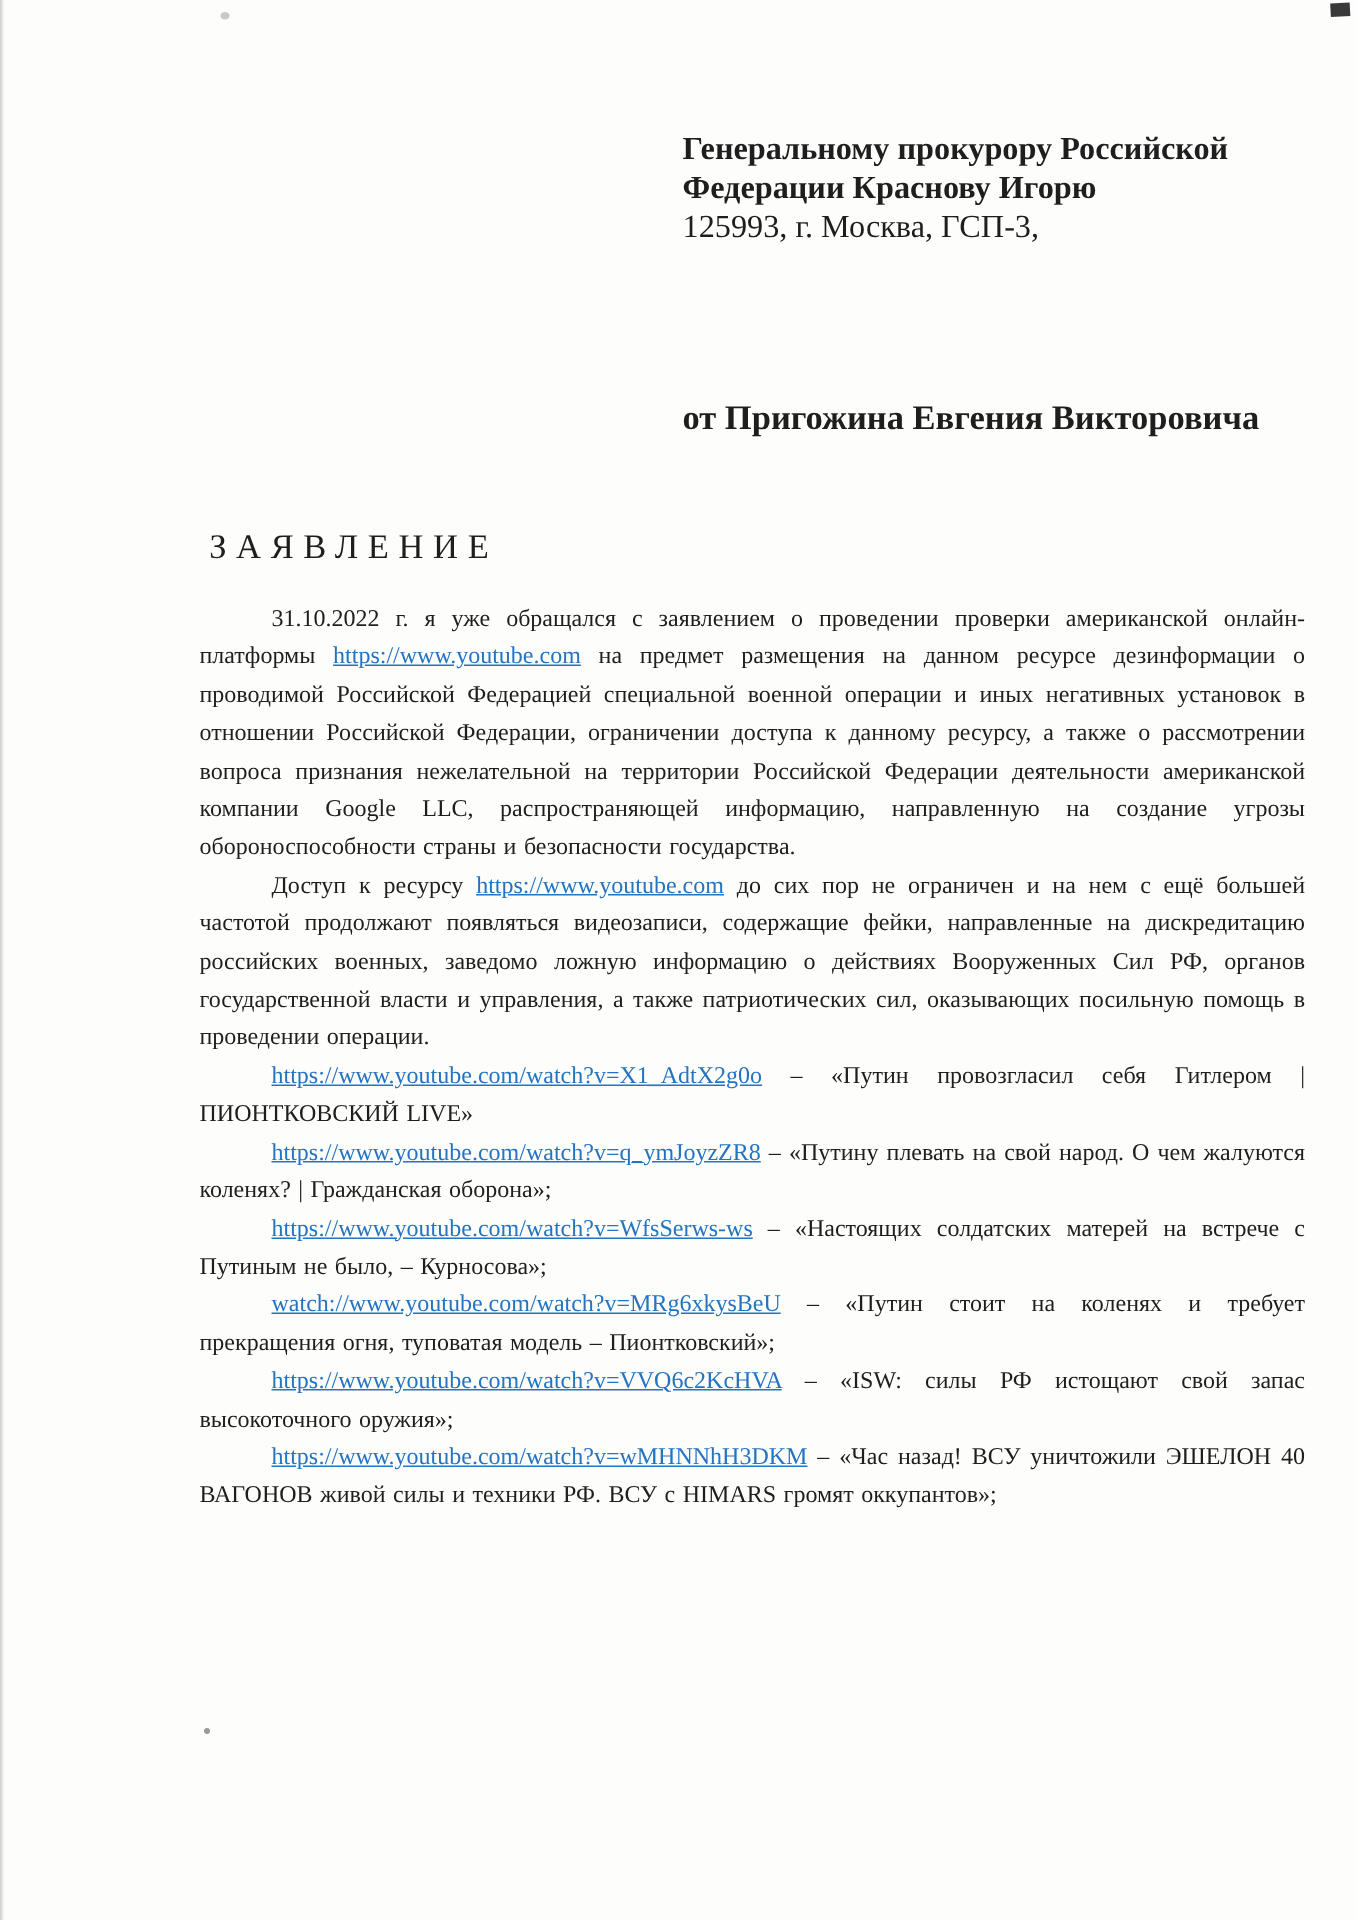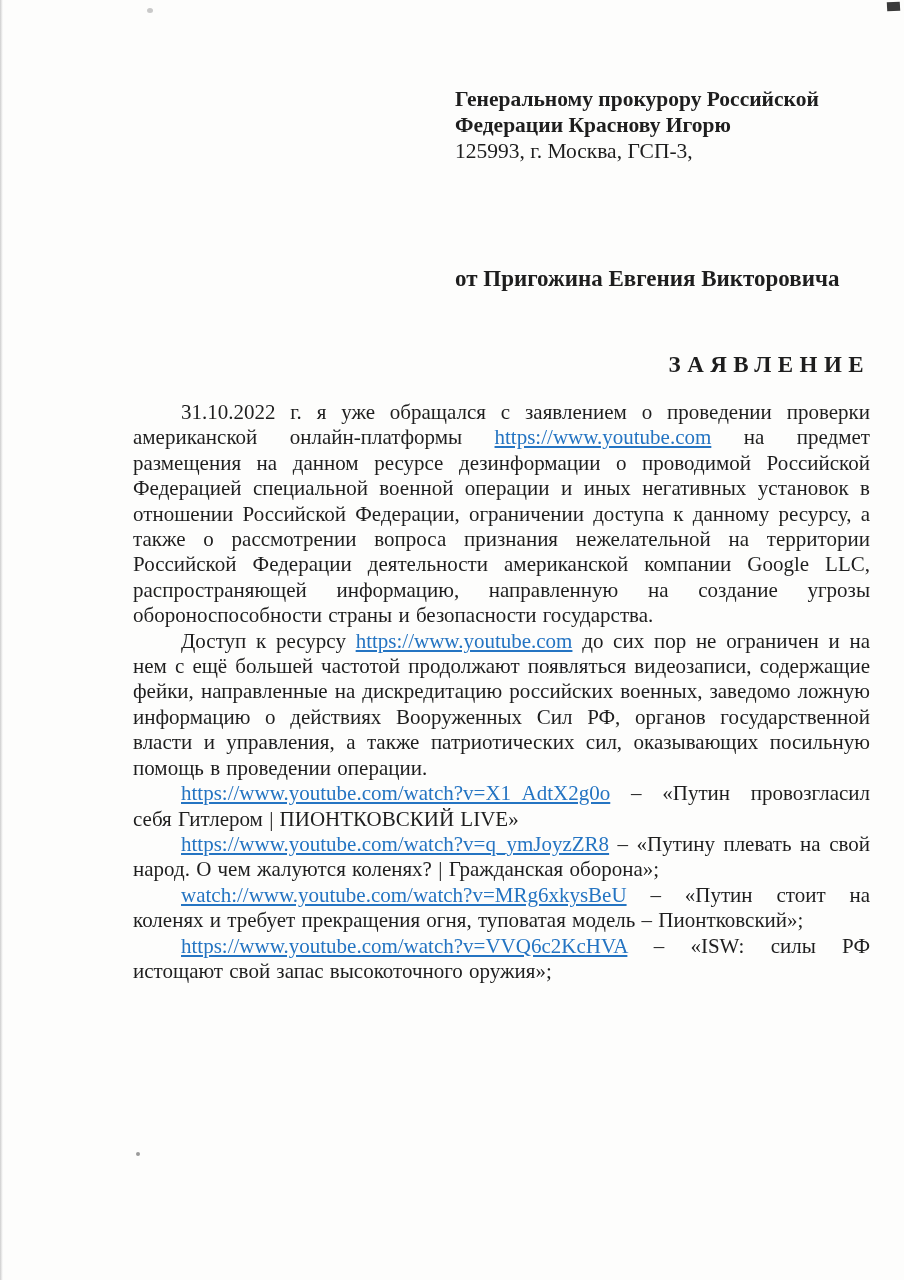--- a/index.html
+++ b/index.html
@@ -27,26 +27,26 @@
     font-size:21.5px; line-height:26px;
   }
   .addr-line { white-space:nowrap; }
   .addr-line.b { font-weight:bold; }
   .from-line {
     position:absolute; left:455px; top:233px; width:440px;
     font-size:23px; font-weight:bold; white-space:nowrap;margin-top:33px;
   }
   .title {
     position:absolute; left:133px; top:352px; width:737px;
-    text-align:right; font-size:23px; font-weight:bold;
+    text-align:left; font-size:23px; font-weight:normal;
     letter-spacing:0.28em; text-indent:0.28em;
   }
   .body-block {
     position:absolute; left:133px; top:400px; width:737px;
-    font-size:21px; line-height:25.4px;
+    font-size:16px; line-height:25.4px;
   }
   .para {
     margin:0; text-indent:48px; text-align:justify;
     word-spacing:1px;
   }
   .doc-link {
     color:#2474c2; text-decoration:underline;
     text-decoration-color:#2474c2; cursor:pointer;
   }
 </style>
@@ -67,16 +67,18 @@
 
   <div class="from-line">от Пригожина Евгения Викторовича</div>
 
   <div class="title">ЗАЯВЛЕНИЕ</div>
 
   <div class="body-block">
       <p class="para"><span>31.10.2022 г. я уже обращался с заявлением о проведении проверки американской онлайн-платформы </span><a class="doc-link">https://www.youtube.com</a><span> на предмет размещения на данном ресурсе дезинформации о проводимой Российской Федерацией специальной военной операции и иных негативных установок в отношении Российской Федерации, ограничении доступа к данному ресурсу, а также о рассмотрении вопроса признания нежелательной на территории Российской Федерации деятельности американской компании Google LLC, распространяющей информацию, направленную на создание угрозы обороноспособности страны и безопасности государства.</span></p>
       <p class="para"><span>Доступ к ресурсу </span><a class="doc-link">https://www.youtube.com</a><span> до сих пор не ограничен и на нем с ещё большей частотой продолжают появляться видеозаписи, содержащие фейки, направленные на дискредитацию российских военных, заведомо ложную информацию о действиях Вооруженных Сил РФ, органов государственной власти и управления, а также патриотических сил, оказывающих посильную помощь в проведении операции.</span></p>
       <p class="para"><a class="doc-link">https://www.youtube.com/watch?v=X1_AdtX2g0o</a><span> – «Путин провозгласил себя Гитлером | ПИОНТКОВСКИЙ LIVE»</span></p>
       <p class="para"><a class="doc-link">https://www.youtube.com/watch?v=q_ymJoyzZR8</a><span> – «Путину плевать на свой народ. О чем жалуются коленях? | Гражданская оборона»;</span></p>
+      <p class="para"><a class="doc-link">https://www.youtube.com/watch?v=WfsSerws-ws</a><span> – «Настоящих солдатских матерей на встрече с Путиным не было, – Курносова»;</span></p>
       <p class="para"><a class="doc-link">watch://www.youtube.com/watch?v=MRg6xkysBeU</a><span> – «Путин стоит на коленях и требует прекращения огня, туповатая модель – Пионтковский»;</span></p>
       <p class="para"><a class="doc-link">https://www.youtube.com/watch?v=VVQ6c2KcHVA</a><span> – «ISW: силы РФ истощают свой запас высокоточного оружия»;</span></p>
+      <p class="para"><a class="doc-link">https://www.youtube.com/watch?v=wMHNNhH3DKM</a><span> – «Час назад! ВСУ уничтожили ЭШЕЛОН 40 ВАГОНОВ живой силы и техники РФ. ВСУ с HIMARS громят оккупантов»;</span></p>
     </div>
 </div>
 
 </body></html>

